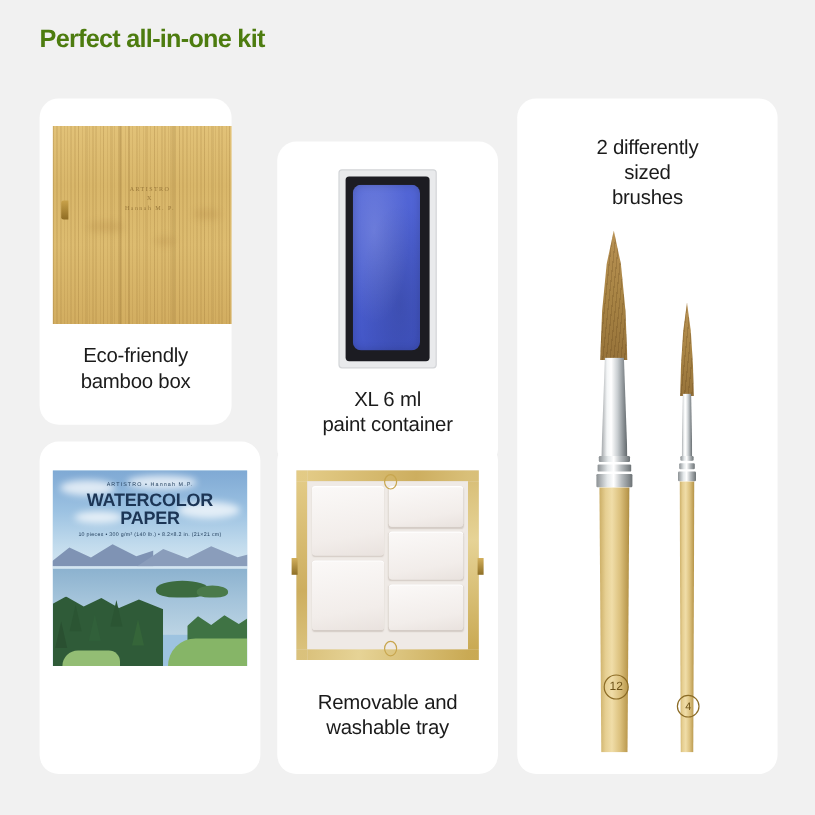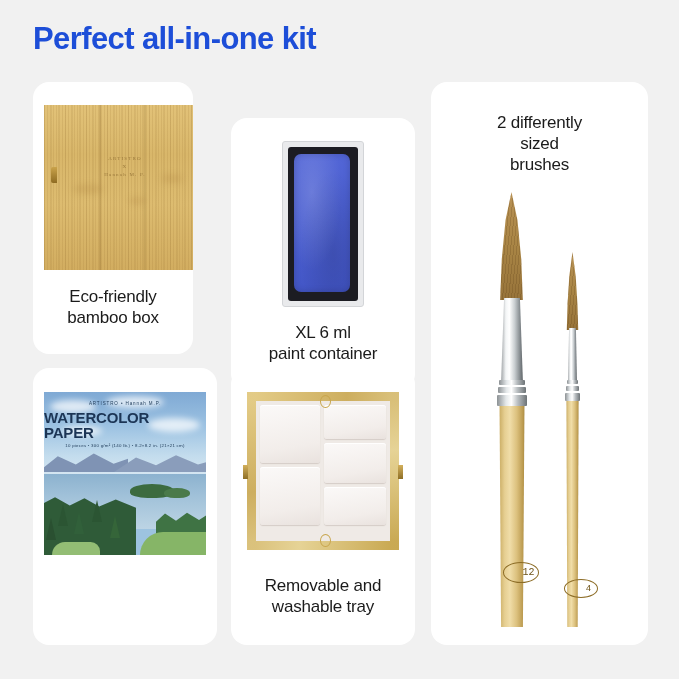--- a/index.html
+++ b/index.html
@@ -13,23 +13,23 @@
     font-family: "Liberation Sans", sans-serif;
     overflow: hidden;
     position: relative;
     -webkit-font-smoothing: antialiased;
   }
 
   #page-title {
     position: absolute;
     left: 33px;
     top: 20px;
-    font-size: 31px;
+    font-size: 21px;
     font-weight: bold;
-    color: #1d4ed8;
+    color: #4d7c0f;
     letter-spacing: -0.6px;
     line-height: 1.2;
   }
 
   
   .card {
     position: absolute;
     background: #ffffff;
     border-radius: 16px;
     box-sizing: border-box;
@@ -191,21 +191,21 @@
     left: 0; right: 0; top: 9px;
     text-align: center;
     font-size: 4.5px;
     letter-spacing: .9px;
     color: #24405e;
     z-index: 5;
   }
   .paper-label-title {
     position: absolute;
     left: 0; right: 0; top: 18px;
-    text-align: left;
+    text-align: center;
     font-size: 15px;
     font-weight: bold;
     line-height: 15px;
     color: #1c3555;
     letter-spacing: -0.2px;
     z-index: 5;
     white-space: pre-line;
   }
   .paper-label-specs {
     position: absolute;
@@ -294,23 +294,22 @@
   }
   .size-badge {
     position: absolute;
     border: 1.2px solid #8c6c26;
     border-radius: 50%;
     color: #6e5318;
     display: flex;
     align-items: center;
     justify-content: center;
     font-size: 10px;
-    font-family: Liberation Mono, monospace;
+    font-family: Liberation Sans, sans-serif;
     background: transparent;
-    padding-left: 15px;
   }
 </style>
 </head>
 <body>
 
 <div id="page-title">Perfect all-in-one kit</div>
 
 <div class="card card-bamboo">
   <div class="bamboo-photo">
     <div class="bamboo-grain-blot" style="left:18%;top:48%;width:30px;height:10px;"></div>

